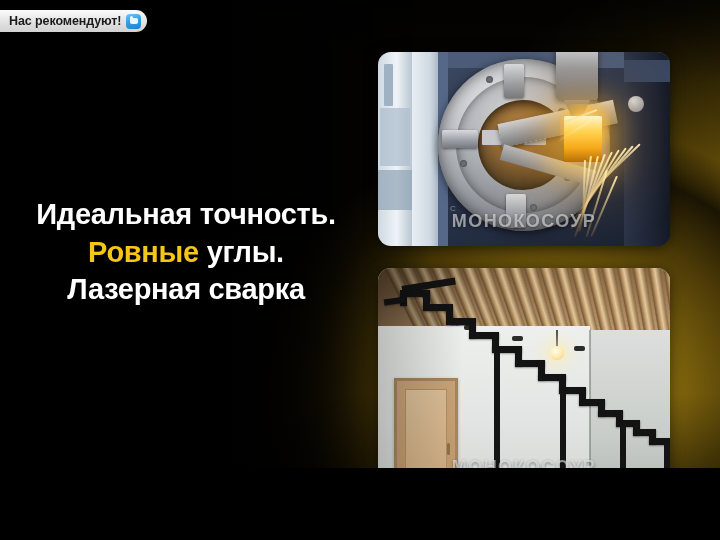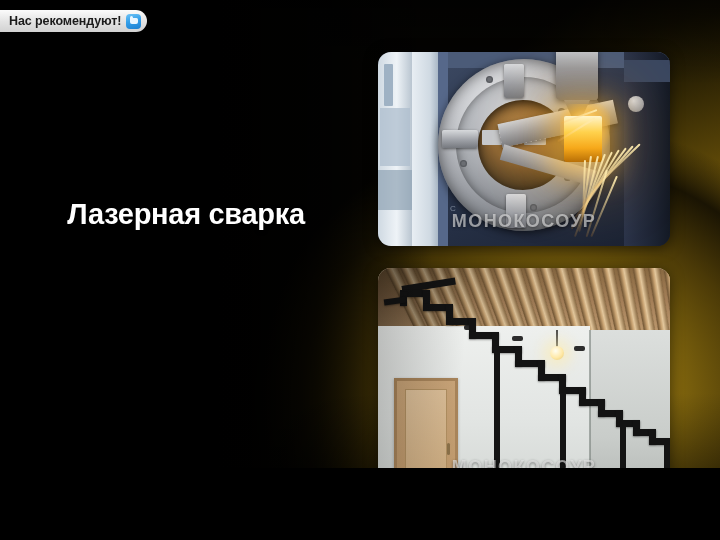--- a/index.html
+++ b/index.html
@@ -327,20 +327,22 @@
   <div class="glow-b"></div>
   <div class="vignette"></div>
   <div class="vignette2"></div>
 
   <div class="badge">
     <span class="badge-text">Нас рекомендуют!</span>
     <span class="badge-icon"></span>
   </div>
 
   <div class="headline">
+    <span class="ln">Идеальная точность.</span>
+    <span class="ln"><span class="hl-accent">Ровные</span><span> углы.</span></span>
     <span class="ln">Лазерная сварка</span>
   </div>
 
   <div class="photo photo-top">
     <div class="pimg">
       <div class="m-bg"></div>
       <div class="m-wallL"></div>
         <div class="m-wallL2"></div>
         <div class="m-wallL3"></div>
         <div class="m-wallL4"></div>

